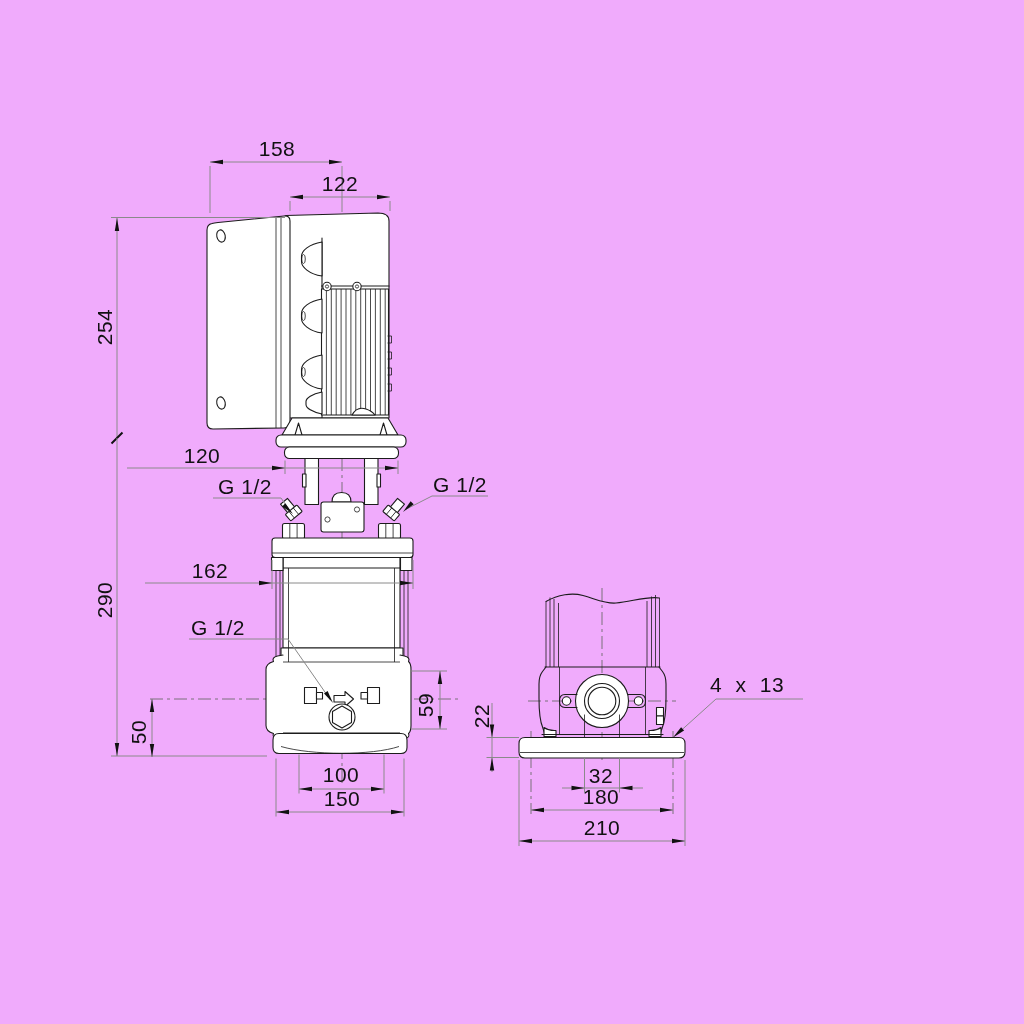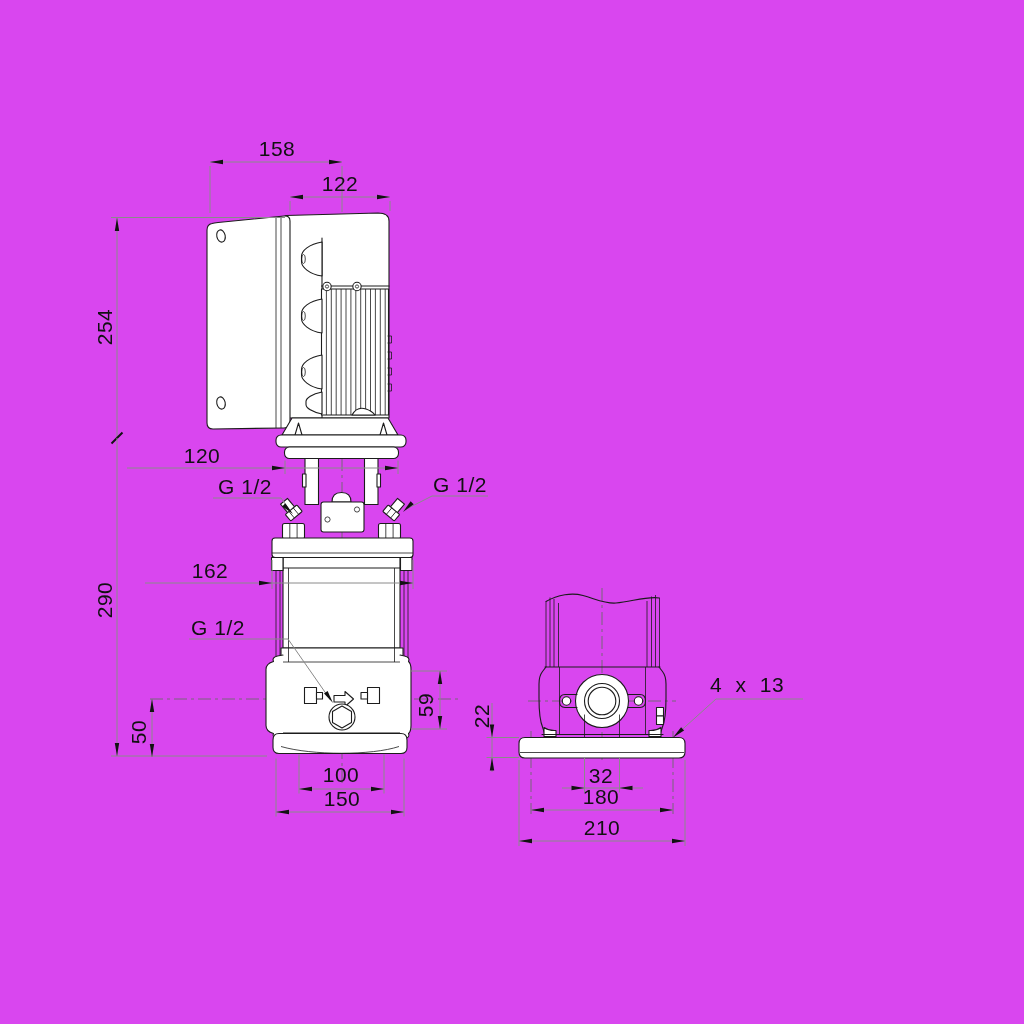--- a/index.html
+++ b/index.html
@@ -1,16 +1,16 @@
 <!DOCTYPE html>
 <html><head>
 <meta charset="utf-8">
 <style>
   html,body{margin:0;padding:0;background:#fff;}
-  .canvas{width:1024px;height:1024px;background:#d946ef;position:relative;overflow:hidden;}
+  .canvas{width:1024px;height:1024px;background:#f0abfc;position:relative;overflow:hidden;}
   svg{display:block;}
   .p{stroke:#1c1c1c;stroke-width:1.1;fill:none;stroke-linejoin:round;stroke-linecap:round;}
   .pw{stroke:#1c1c1c;stroke-width:1.1;fill:#ffffff;stroke-linejoin:round;stroke-linecap:round;}
   .pt{stroke:#1c1c1c;stroke-width:0.8;fill:none;}
   .d{stroke:#8a8a8a;stroke-width:1;fill:none;}
   .c{stroke:#6b6b6b;stroke-width:0.9;fill:none;stroke-dasharray:13 4 3 4;}
   .a{fill:#111;stroke:none;}
   .tick{stroke:#111;stroke-width:2;fill:none;}
   .t{font-family:"Liberation Sans","DejaVu Sans",sans-serif;font-size:21px;fill:#111;letter-spacing:0.5px;}
   .tw{word-spacing:7px;}

